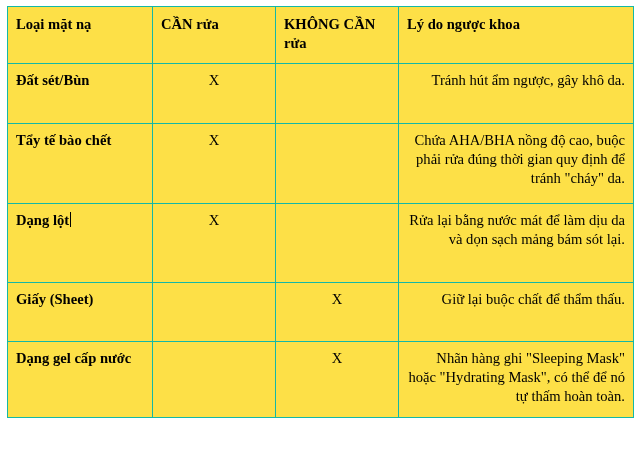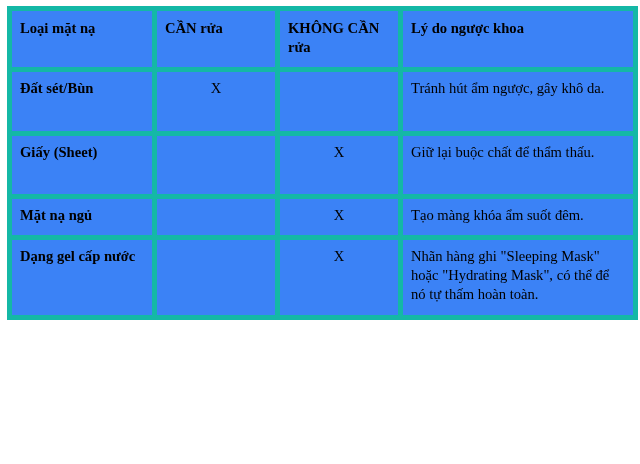--- a/index.html
+++ b/index.html
@@ -37,26 +37,26 @@
     background: #ffffff;
   }
 
   table.mask-table col.c1 { width: 145px; }
   table.mask-table col.c2 { width: 123px; }
   table.mask-table col.c3 { width: 123px; }
   table.mask-table col.c4 { width: 235px; }
 
   table.mask-table td,
   table.mask-table th {
-    border: 5px solid #14b8a6;
+    border: 1px solid #14b8a6;
     vertical-align: top;
     padding: 7px 8px 8px 8px;
     font-size: 14.6px;
     line-height: 1.32;
-    background: #3b82f6;
+    background: #fde047;
   }
 
   table.mask-table thead th {
     font-weight: bold;
     text-align: left;
     padding-top: 8px;
     padding-bottom: 9px;
     height: 32px;
   }
 
@@ -66,21 +66,21 @@
   }
 
   .cell-mark {
     text-align: center;
     font-weight: normal;
     padding-top: 8px;
   }
 
   .cell-reason {
     font-weight: normal;
-    text-align: left;
+    text-align: right;
     word-break: normal;
   }
 
   
   .caret {
     display: inline-block;
     width: 1px;
     height: 1.05em;
     background: #000000;
     vertical-align: -0.18em;
@@ -119,35 +119,41 @@
       <tbody>
 
         <tr class="r0">
           <td class="cell-type">Đất sét/Bùn</td>
           <td class="cell-mark">X</td>
           <td class="cell-mark"></td>
           <td class="cell-reason">Tránh hút ẩm ngược, gây khô da.</td>
         </tr>
 
 
+        <tr class="r2">
+          <td class="cell-type">Tẩy tế bào chết</td>
+          <td class="cell-mark">X</td>
+          <td class="cell-mark"></td>
+          <td class="cell-reason">Chứa AHA/BHA nồng độ cao, buộc phải rửa đúng thời gian quy định để tránh "cháy" da.</td>
+        </tr>
 
+        <tr class="r3">
+          <td class="cell-type"><span>Dạng lột</span><span class="caret"></span></td>
+          <td class="cell-mark">X</td>
+          <td class="cell-mark"></td>
+          <td class="cell-reason">Rửa lại bằng nước mát để làm dịu da và dọn sạch mảng bám sót lại.</td>
+        </tr>
 
         <tr class="r4">
           <td class="cell-type">Giấy (Sheet)</td>
           <td class="cell-mark"></td>
           <td class="cell-mark">X</td>
           <td class="cell-reason">Giữ lại buộc chất để thẩm thấu.</td>
         </tr>
 
-        <tr class="r5">
-          <td class="cell-type">Mặt nạ ngủ</td>
-          <td class="cell-mark"></td>
-          <td class="cell-mark">X</td>
-          <td class="cell-reason">Tạo màng khóa ẩm suốt đêm.</td>
-        </tr>
 
         <tr class="r6">
           <td class="cell-type">Dạng gel cấp nước</td>
           <td class="cell-mark"></td>
           <td class="cell-mark">X</td>
           <td class="cell-reason">Nhãn hàng ghi "Sleeping Mask" hoặc "Hydrating Mask", có thể để nó tự thấm hoàn toàn.</td>
         </tr>
 
       </tbody>
     </table>

